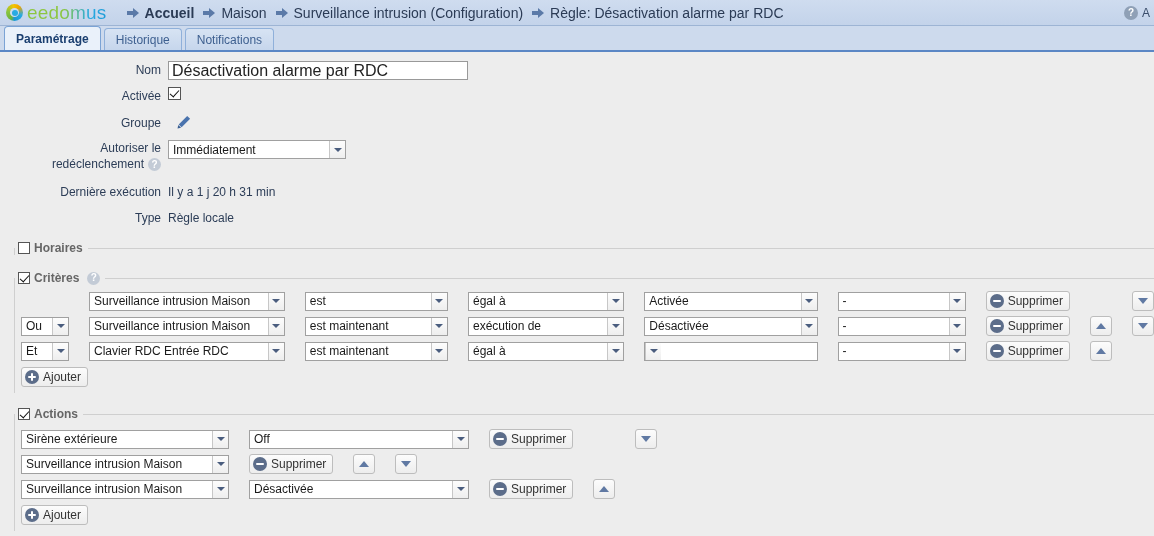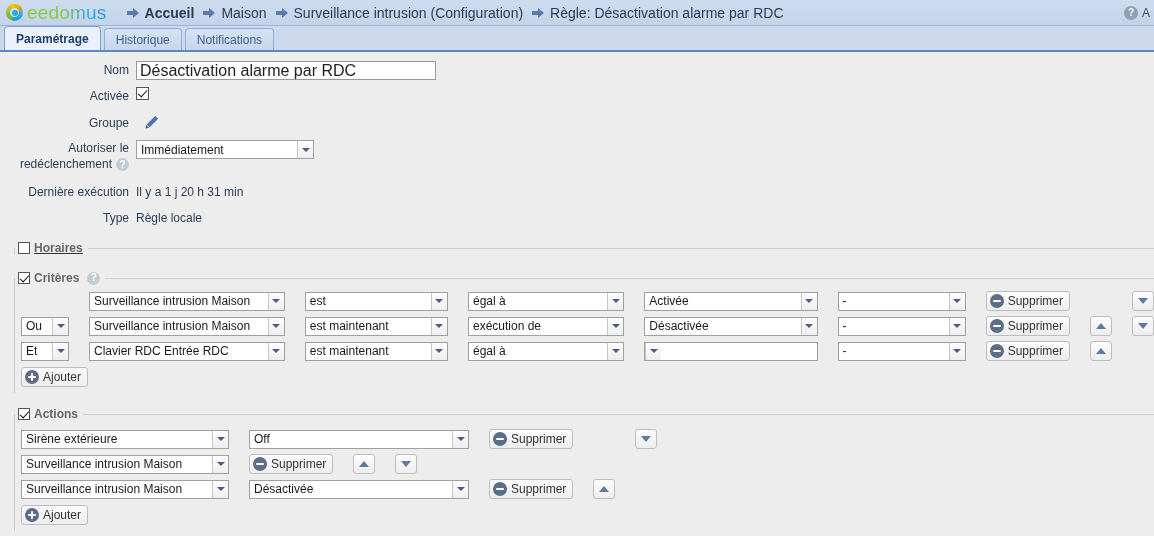--- a/index.html
+++ b/index.html
@@ -113,21 +113,21 @@
   }
 
   
   .content { padding: 0; position: relative; }
   .frm-row {
     display: flex; align-items: flex-start;
     margin-top: 6px;
   }
   .frm-label {
     width: 136px; text-align: right; padding-right: 7px;
-    color: #2c3d57; font-size: 12px; line-height: 18px;
+    color: #2c3d57; font-size: 12px; line-height: 18px; margin-left: 32px;
   }
   .frm-label.two-line { line-height: 16px; }
   .frm-val { font-size: 12px; color: #2c3d57; line-height: 18px; }
 
   input.txt {
     font-family: "Liberation Sans", sans-serif;
     font-size: 16px; color: #222;
     height: 19px; padding: 1px 3px;
     border: 1px solid #999;
     background: #fff;
@@ -192,21 +192,21 @@
   }
 
   
   fieldset.fs {
     border: 1px solid #cfcfcf;
     border-right: none; border-bottom: none;
     margin: 0 0 0 14px;
     padding: 0 0 6px 0;
     min-width: 0;
   }
-  fieldset.fs.collapsed { padding-bottom: 0; text-decoration: underline; }
+  fieldset.fs.collapsed { padding-bottom: 0; }
   fieldset.fs > legend {
     padding: 0 5px 0 3px;
     font-size: 12px; font-weight: bold; color: #666;
     display: flex; align-items: center; gap: 4px;
   }
   fieldset.fs > legend .cb { width: 12px; height: 12px; }
 
   .rows { padding: 6px 0 0 6px; }
   .row {
     display: flex; align-items: center;

